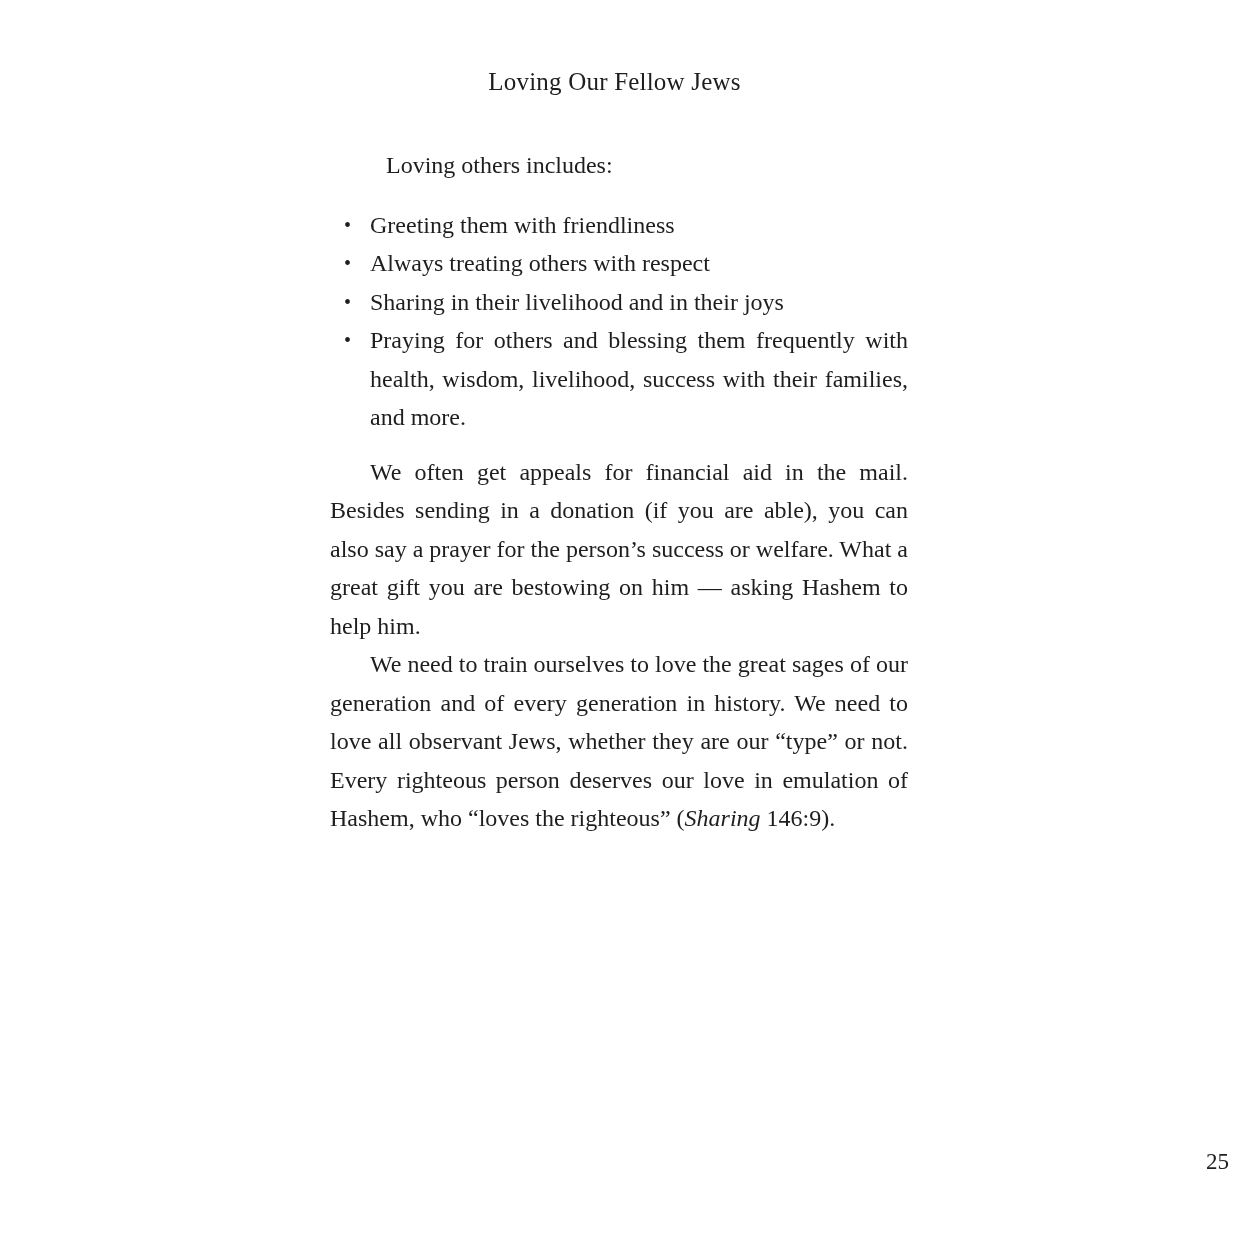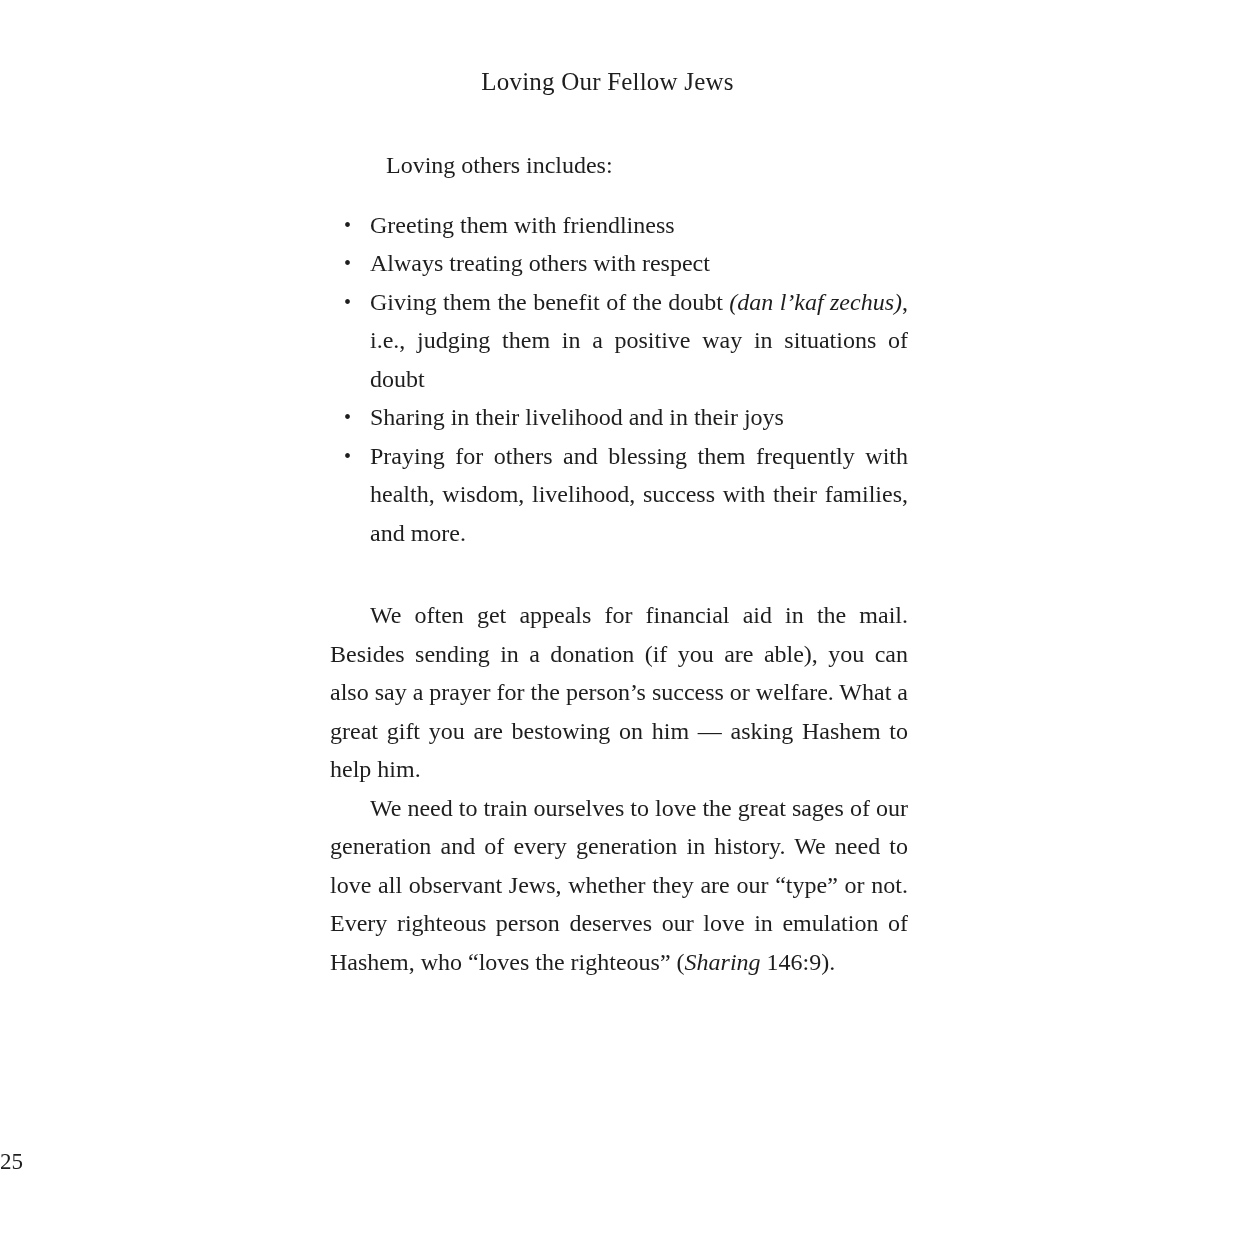--- a/index.html
+++ b/index.html
@@ -8,20 +8,21 @@
     background: #ffffff;
   }
   .page {
     position: relative;
     width: 1215px;
     height: 1237px;
     background: #ffffff;
     font-family: "Liberation Serif", serif;
     color: #1e1e1e;
     overflow: hidden;
+    padding-left: 14px;
   }
   .running-head {
     position: absolute;
     top: 68px;
     left: 0;
     width: 100%;
     text-align: center;
     font-size: 25px;
     letter-spacing: 0.2px;
   }
@@ -53,47 +54,46 @@
     left: 14px;
     top: 0;
     font-size: 20px;
   }
   .para {
     margin: 0;
     text-indent: 40px;
     text-align: justify;
   }
   .para.after-list {
-    margin-top: 44px;
+    margin-top: 16px;
   }
   .page-number {
     position: absolute;
     bottom: 62px;
     left: 0;
     width: 100%;
-    text-align: left;
+    text-align: right;
     font-size: 23px;
   }
   i { font-style: italic; }
 </style>
 </head>
 <body>
 
 <div class="page">
 
   <div class="running-head">Loving Our Fellow Jews</div>
 
   <div class="text-column">
 
     <p class="intro">Loving others includes:</p>
 
     <ul class="bullet-list">
       <li><span>Greeting them with friendliness</span></li>
       <li><span>Always treating others with respect</span></li>
-      <li><span>Giving them the benefit of the doubt </span><i>(dan l’kaf zechus)</i><span>, i.e., judging them in a positive way in situations of doubt</span></li>
       <li><span>Sharing in their livelihood and in their joys</span></li>
       <li><span>Praying for others and blessing them frequently with health, wisdom, livelihood, success with their families, and more.</span></li>
     </ul>
 
     <p class="para after-list"><span>We often get appeals for financial aid in the mail. Besides sending in a donation (if you are able), you can also say a prayer for the person’s success or welfare. What a great gift you are bestowing on him — asking Hashem to help him.</span></p>
 
     <p class="para"><span>We need to train ourselves to love the great sages of our generation and of every generation in history. We need to love all observant Jews, whether they are our “type” or not. Every righteous person deserves our love in emulation of Hashem, who “loves the righteous” (</span><i>Sharing</i><span> 146:9).</span></p>
 
   </div>
 

